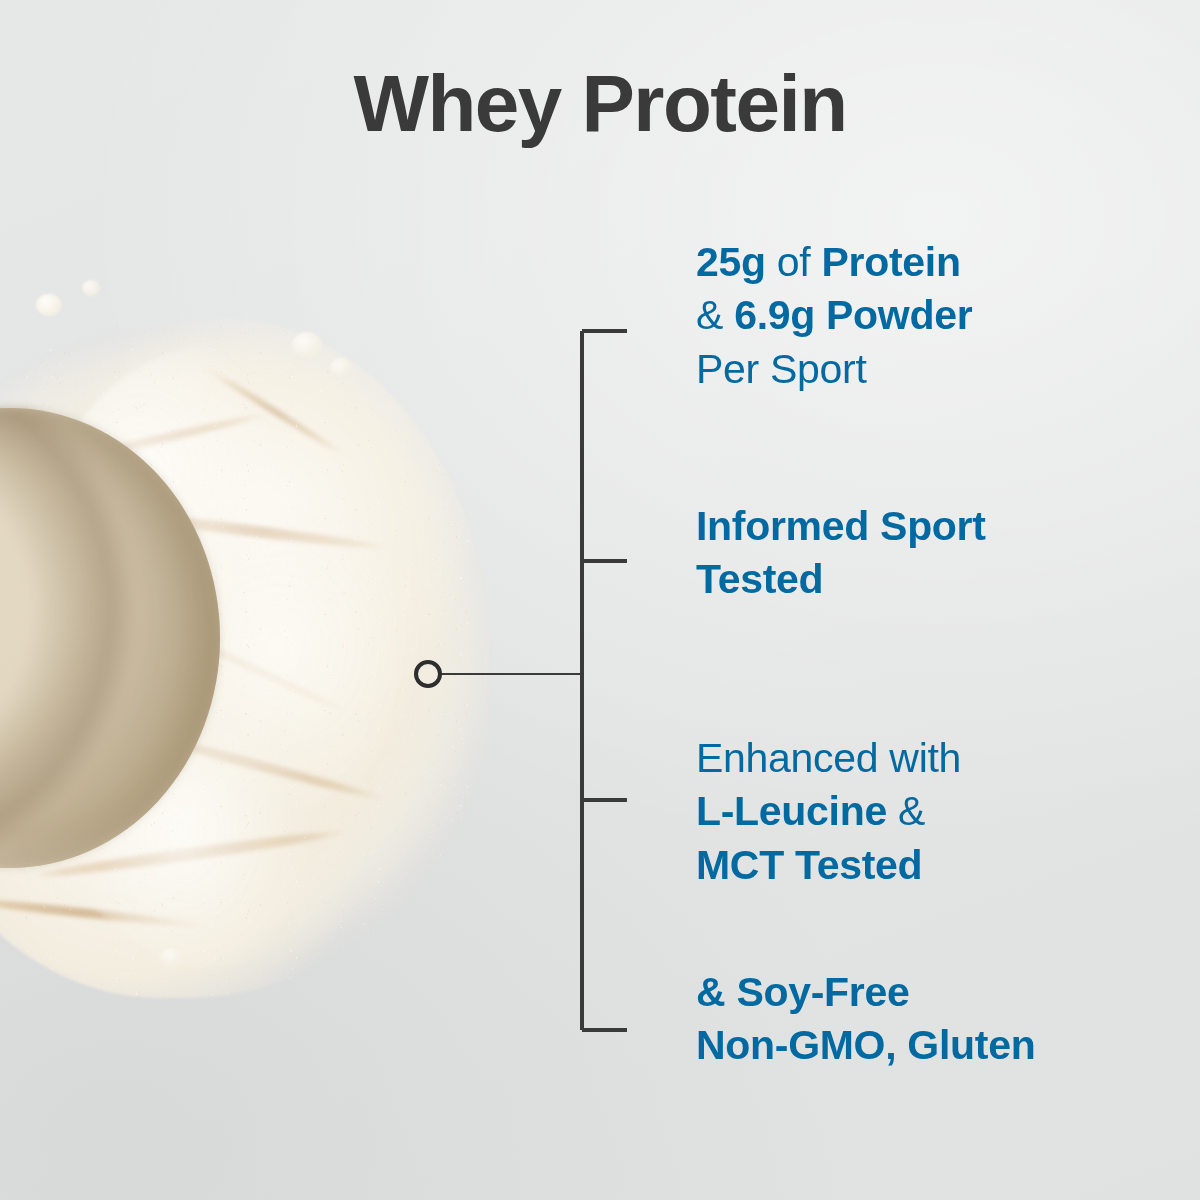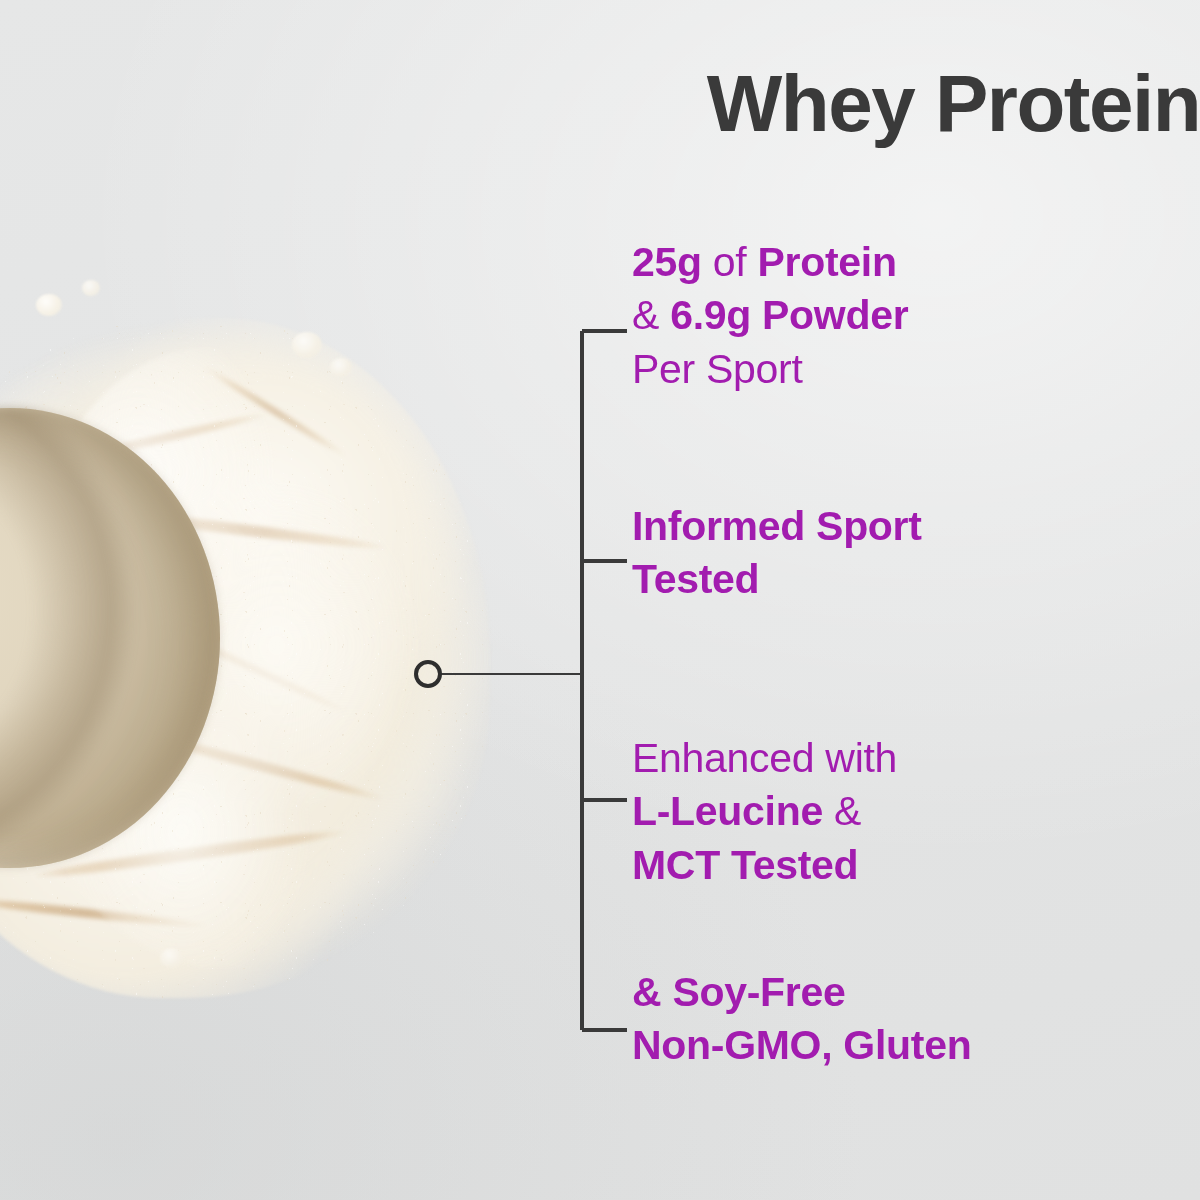--- a/index.html
+++ b/index.html
@@ -25,21 +25,21 @@
     background:
       radial-gradient(120% 90% at 78% 18%, rgba(255,255,255,0.55) 0%, rgba(255,255,255,0) 60%),
       radial-gradient(100% 80% at 10% 95%, rgba(200,202,202,0.40) 0%, rgba(200,202,202,0) 62%),
       linear-gradient(160deg, #e6e7e7 0%, #e3e4e4 52%, #e0e1e1 100%);
   }
 
   
   #title {
     position:absolute;
     left:0; right:0; top:64px;
-    text-align:right;
+    text-align:center;
     font-size:80px;
     font-weight:bold;
     letter-spacing:-1.5px;
     color:#3a3a3a;
     line-height:1;
   }
 
   
   #photo {
     position:absolute;
@@ -194,22 +194,22 @@
   .c4 { left:470px; top:70px; width:22px; height:19px; opacity:0.8; }
   .c5 { left:300px; top:660px; width:24px; height:20px; opacity:0.7; }
 
   
   #leaders { position:absolute; inset:0; }
   #leaders svg { display:block; }
 
   
   .callout {
     position:absolute;
-    left:632px;
-    color:#a21caf;
+    left:696px;
+    color:#0369a1;
     font-size:41px;
     line-height:1.30;
     letter-spacing:-0.3px;
     white-space:pre-line;
   }
   .callout .b  { font-weight:bold; }
   .callout .r  { font-weight:normal; }
 
   #callout-0 { top:236px; }
   #callout-1 { top:500px; }

